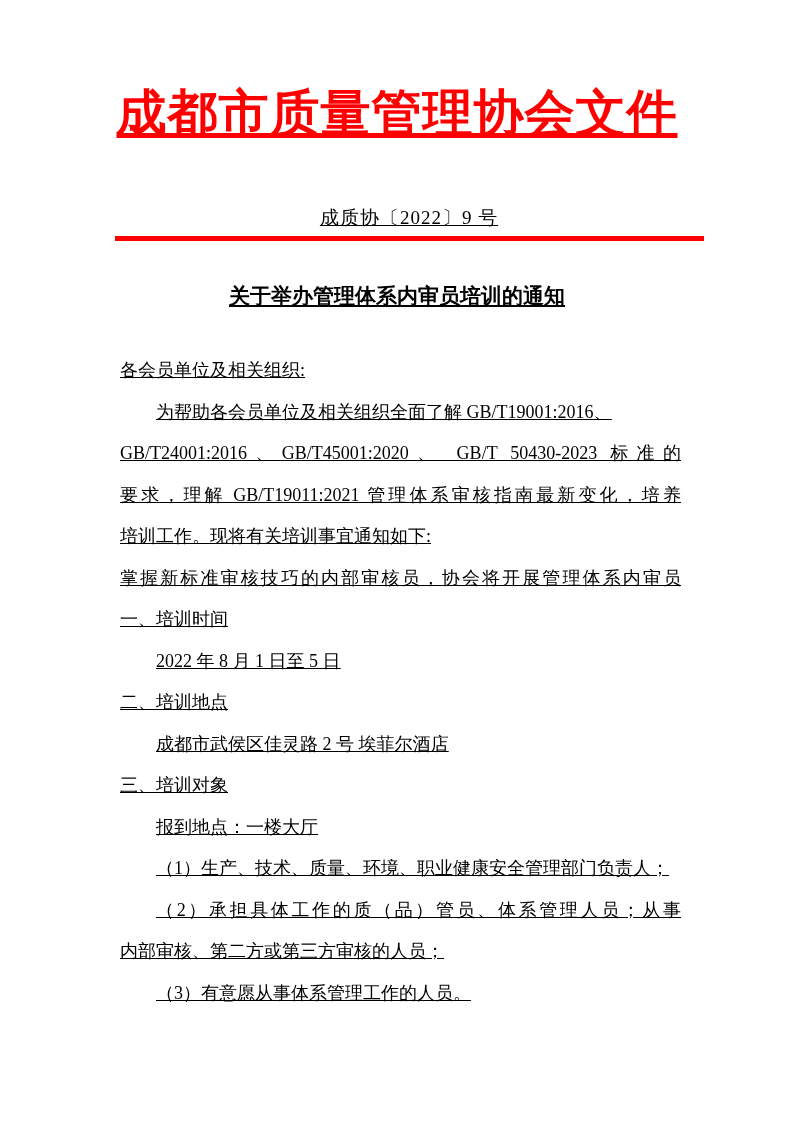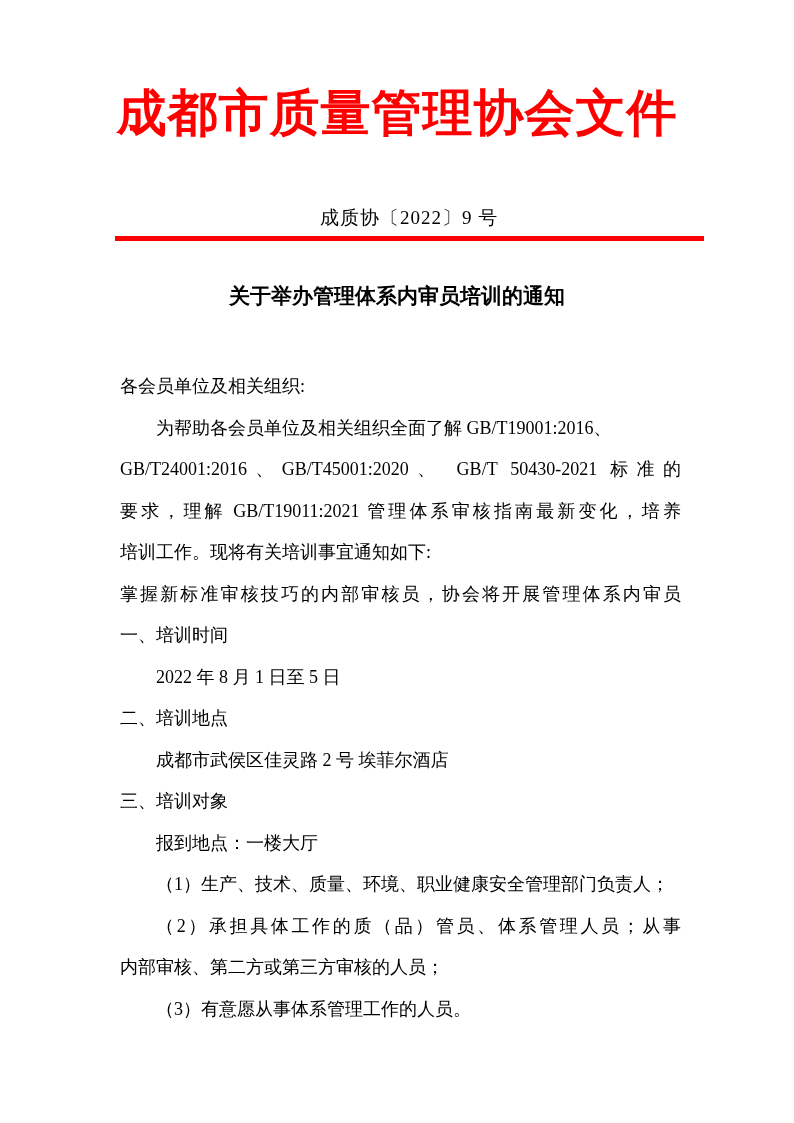--- a/index.html
+++ b/index.html
@@ -1,15 +1,15 @@
 <!DOCTYPE html>
 <html><head>
 <meta charset="utf-8">
 <style>
-  * { margin: 0; padding: 0; box-sizing: border-box; }
+  * { margin: 0; padding: 0; box-sizing: border-box; text-decoration: underline; }
   html, body { background: #808080; }
   body { display: flex; justify-content: center; }
 
   .page {
     position: relative;
     width: 794px;
     height: 1123px;
     background: #ffffff;
     overflow: hidden;
     font-family: "Liberation Serif", "DejaVu Serif", serif;
@@ -54,21 +54,21 @@
     left: 0;
     width: 100%;
     text-align: center;
     font-size: 21px;
     font-weight: bold;
     white-space: nowrap;
   }
 
   .doc-body {
     position: absolute;
-    top: 366px;
+    top: 350px;
     left: 120px;
     width: 561px;
     font-size: 18px;
   }
 
   .body-line {
     line-height: 41.5px;
     height: 41.5px;
     text-align: left;
     white-space: nowrap;
@@ -92,21 +92,21 @@
   <div class="doc-number">成质协〔2022〕9 号</div>
 
   <div class="red-line" style="background: rgb(255, 0, 0);"></div>
 
   <div class="doc-title">关于举办管理体系内审员培训的通知</div>
 
   <div class="doc-body">
 
   <div class="body-line">各会员单位及相关组织:</div>
       <div class="body-line indent">为帮助各会员单位及相关组织全面了解 GB/T19001:2016、</div>
-      <div class="body-line justify">GB/T24001:2016、GB/T45001:2020、 GB/T 50430-2021 标准的</div>
+      <div class="body-line justify">GB/T24001:2016、GB/T45001:2020、 GB/T 50430-2023 标准的</div>
       <div class="body-line justify">要求，理解 GB/T19011:2021 管理体系审核指南最新变化，培养</div>
       <div class="body-line">培训工作。现将有关培训事宜通知如下:</div>
       <div class="body-line justify">掌握新标准审核技巧的内部审核员，协会将开展管理体系内审员</div>
       <div class="body-line">一、培训时间</div>
       <div class="body-line indent">2022 年 8 月 1 日至 5 日</div>
       <div class="body-line">二、培训地点</div>
       <div class="body-line indent">成都市武侯区佳灵路 2 号  埃菲尔酒店</div>
       <div class="body-line">三、培训对象</div>
       <div class="body-line indent">报到地点：一楼大厅</div>
       <div class="body-line indent">（1）生产、技术、质量、环境、职业健康安全管理部门负责人；</div>

